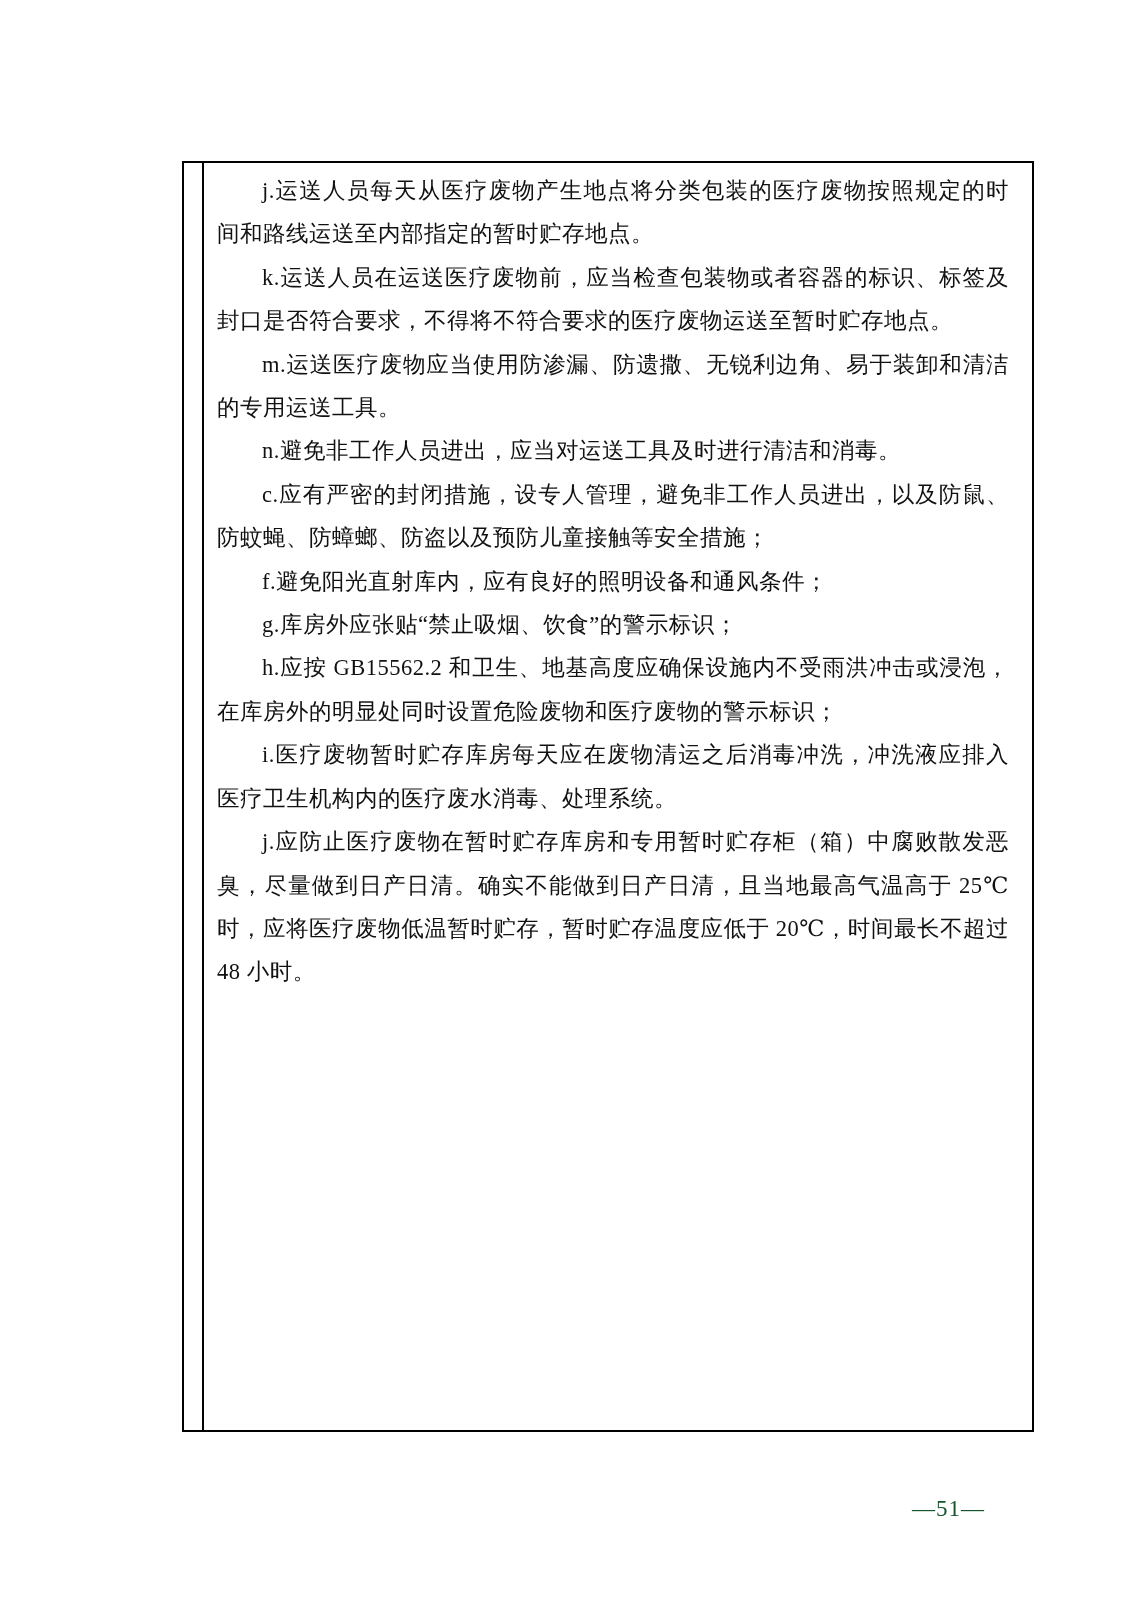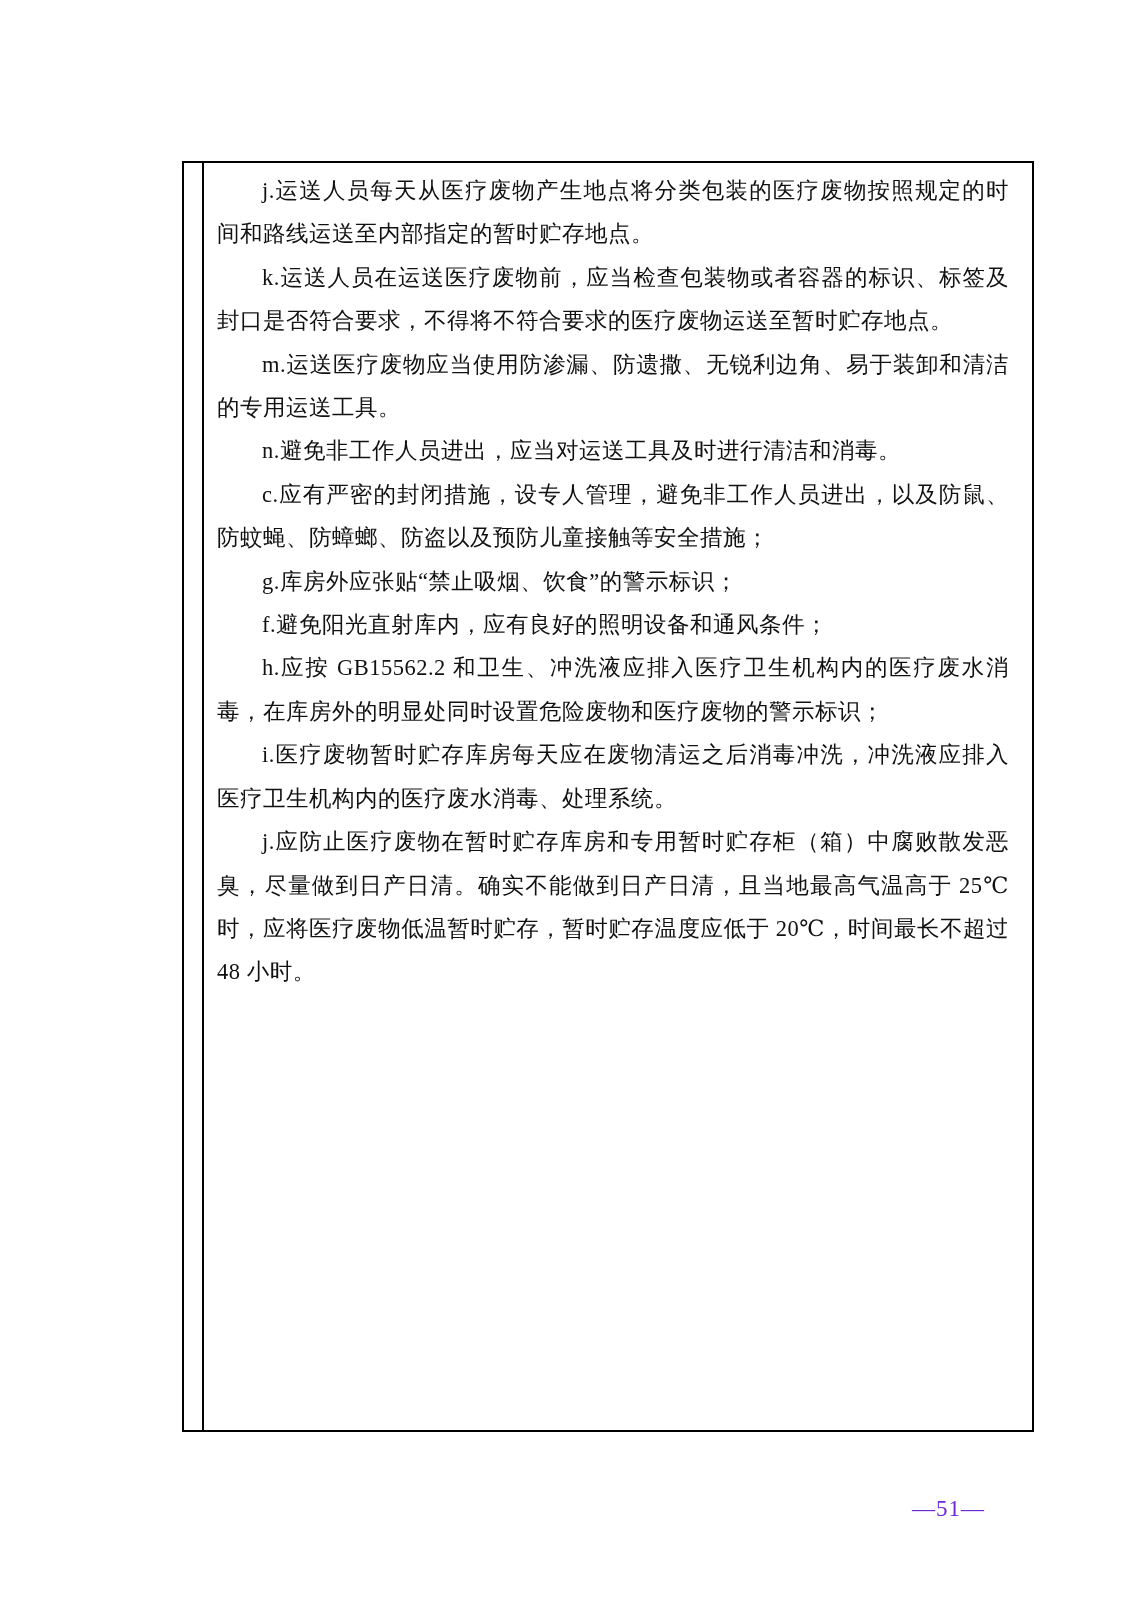--- a/index.html
+++ b/index.html
@@ -42,40 +42,40 @@
     text-align: justify;
     letter-spacing: 0.5px;
     word-break: break-all;
   }
   .page-number {
     position: absolute;
     top: 1494px;
     right: 146px;
     font-size: 23px;
     line-height: 30px;
-    color: #6d28d9;
+    color: #14532d;
     letter-spacing: 1px;
   }
 </style>
 </head>
 <body>
 
 <div class="page">
 
   <div class="doc-table">
     <div class="gutter-col"></div>
     <div class="content-cell">
       <p>j.运送人员每天从医疗废物产生地点将分类包装的医疗废物按照规定的时间和路线运送至内部指定的暂时贮存地点。</p>
       <p>k.运送人员在运送医疗废物前，应当检查包装物或者容器的标识、标签及封口是否符合要求，不得将不符合要求的医疗废物运送至暂时贮存地点。</p>
       <p>m.运送医疗废物应当使用防渗漏、防遗撒、无锐利边角、易于装卸和清洁的专用运送工具。</p>
       <p>n.避免非工作人员进出，应当对运送工具及时进行清洁和消毒。</p>
       <p>c.应有严密的封闭措施，设专人管理，避免非工作人员进出，以及防鼠、防蚊蝇、防蟑螂、防盗以及预防儿童接触等安全措施；</p>
+      <p>f.避免阳光直射库内，应有良好的照明设备和通风条件；</p>
       <p>g.库房外应张贴“禁止吸烟、饮食”的警示标识；</p>
-      <p>f.避免阳光直射库内，应有良好的照明设备和通风条件；</p>
-      <p>h.应按 GB15562.2 和卫生、冲洗液应排入医疗卫生机构内的医疗废水消毒，在库房外的明显处同时设置危险废物和医疗废物的警示标识；</p>
+      <p>h.应按 GB15562.2 和卫生、地基高度应确保设施内不受雨洪冲击或浸泡，在库房外的明显处同时设置危险废物和医疗废物的警示标识；</p>
       <p>i.医疗废物暂时贮存库房每天应在废物清运之后消毒冲洗，冲洗液应排入医疗卫生机构内的医疗废水消毒、处理系统。</p>
       <p>j.应防止医疗废物在暂时贮存库房和专用暂时贮存柜（箱）中腐败散发恶臭，尽量做到日产日清。确实不能做到日产日清，且当地最高气温高于 25℃时，应将医疗废物低温暂时贮存，暂时贮存温度应低于 20℃，时间最长不超过 48 小时。</p>
     </div>
   </div>
 
   <div class="page-number">—51—</div>
 
 </div>
 
 </body></html>

